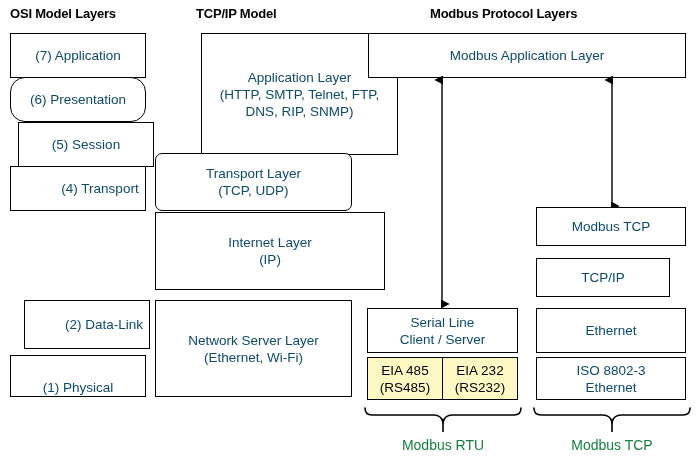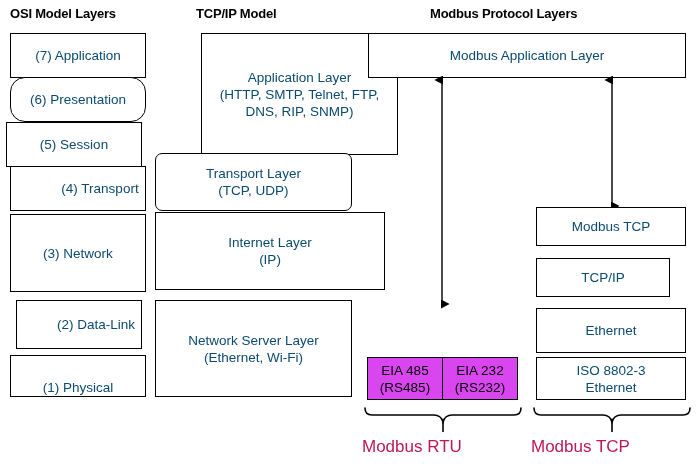--- a/index.html
+++ b/index.html
@@ -41,70 +41,67 @@
     line-height: 17px;
     background: #ffffff;
     color: #0c4a6e;
   }
   .box .txt { display: block; white-space: pre-line; }
   .split-box {
     position: absolute;
     border: 1.6px solid #000000;
     box-sizing: border-box;
     display: flex;
-    background: #d946ef;
+    background: #fef9c3;
   }
   .split-half {
     flex: 1 1 50%;
     display: flex;
     align-items: center;
     justify-content: center;
     text-align: center;
     font-size: 13.5px;
     line-height: 17px;
   }
   .split-half.first { border-right: 1.6px solid #000; }
   .split-half .txt { display: block; white-space: pre-line; }
   .arrow-svg { position: absolute; overflow: visible; }
   .brace-svg { position: absolute; overflow: visible; }
   .brace-label {
     position: absolute;
-    font-size: 17px;
-    text-align: left;
+    font-size: 14px;
+    text-align: center;
     white-space: nowrap;
-    color: #be185d;
+    color: #15803d;
   }
 </style>
 </head>
 <body>
 
 <div class="canvas">
 
   <div class="hdr" style="left:10px; top:6px;">OSI Model Layers</div>
   <div class="hdr" style="left:196px; top:6px;">TCP/IP Model</div>
   <div class="hdr" style="left:430px; top:6px;">Modbus Protocol Layers</div>
 
   <div class="box" style="left:10px; top:33px; width:136px; height:45px;">
     <span class="txt">(7) Application</span>
   </div>
   <div class="box" style="left:10px; top:77.4px; width:136px; height:45px;border-radius:15px;">
     <span class="txt">(6) Presentation</span>
   </div>
-  <div class="box" style="left:6px; top:121.8px; width:136px; height:45px;">
+  <div class="box" style="left:18px; top:121.8px; width:136px; height:45px;">
     <span class="txt">(5) Session</span>
   </div>
   <div class="box" style="left:10px; top:166.2px; width:136px; height:45px;padding-left:44px;">
     <span class="txt">(4) Transport</span>
   </div>
 
-  <div class="box" style="left:10px; top:214px; width:136px; height:78px;">
-    <span class="txt">(3) Network</span>
-  </div>
 
-  <div class="box" style="left:16px; top:300px; width:126px; height:49px;padding-left:34px;">
+  <div class="box" style="left:24px; top:300px; width:126px; height:49px;padding-left:34px;">
     <span class="txt">(2) Data-Link</span>
   </div>
   <div class="box" style="left:10px; top:355px; width:136px; height:42px;align-items:flex-end;">
     <span class="txt">(1) Physical</span>
   </div>
 
   <div class="box" style="left:155px; top:33px; width:197px; height:122px;margin-left:46px;">
     <span class="txt">Application Layer
 (HTTP, SMTP, Telnet, FTP,
 DNS, RIP, SNMP)</span>
@@ -137,20 +134,24 @@
 
   <svg class="arrow-svg" style="left:600px; top:74px; width:24px; height:138px;" viewBox="0 0 24 138">
     <defs>
       <marker id="ah-up2" markerWidth="9" markerHeight="9" refX="4.5" refY="7.6" orient="auto-start-reverse" markerUnits="userSpaceOnUse">
         <path d="M4.5 0 L9 8.6 L0 8.6 Z" fill="#000"></path>
       </marker>
     </defs>
     <line x1="12" y1="6" x2="12" y2="132" stroke="#2b2b2b" stroke-width="1.7" marker-start="url(#ah-up2)" marker-end="url(#ah-up2)"></line>
   </svg>
 
+  <div class="box" style="left:367px; top:308px; width:151px; height:45px;">
+    <span class="txt">Serial Line
+Client / Server</span>
+  </div>
 
   <div class="split-box" style="left:367px; top:357px; width:151px; height:43px;">
     <div class="split-half first">
       <span class="txt">EIA 485
 (RS485)</span>
     </div>
     <div class="split-half">
       <span class="txt">EIA 232
 (RS232)</span>
     </div>

